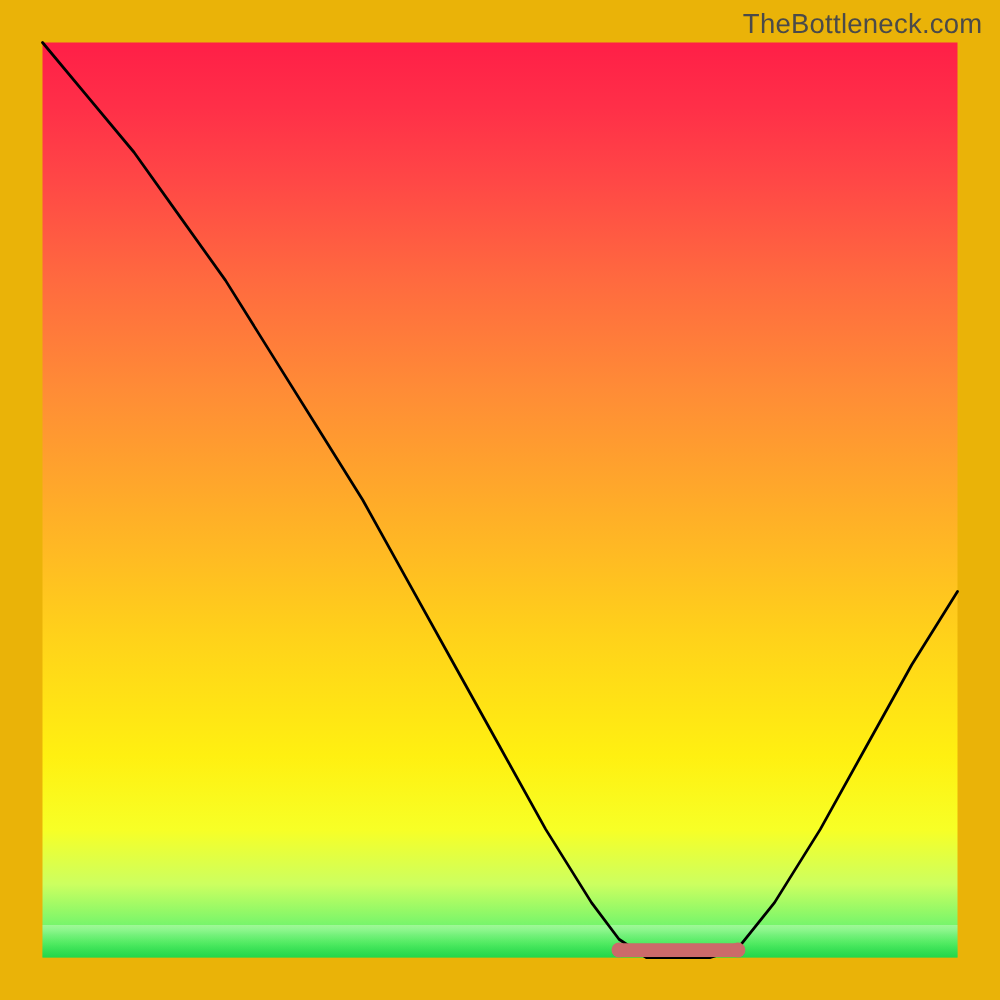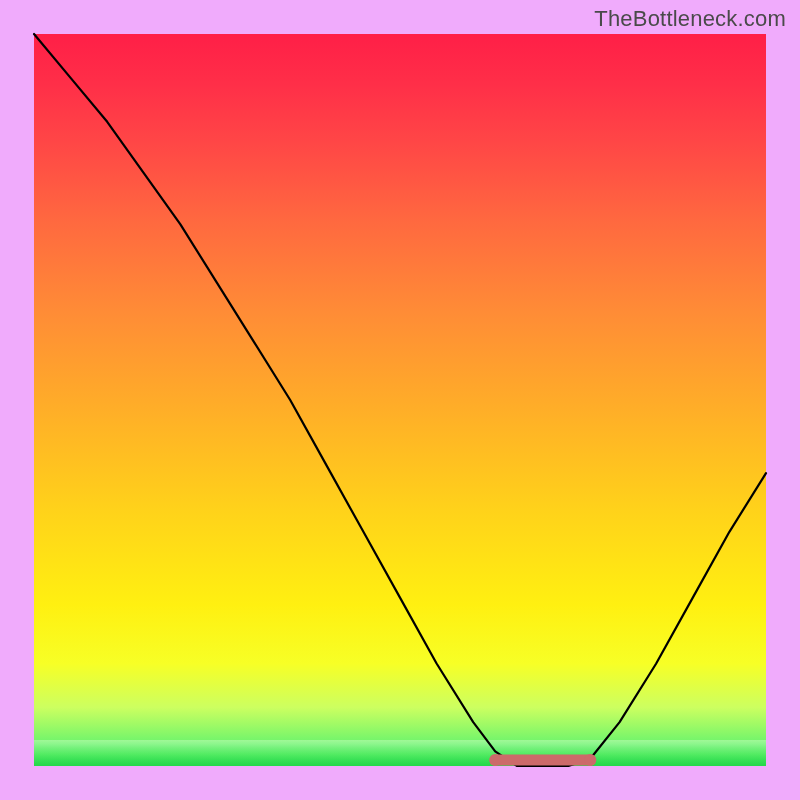--- a/index.html
+++ b/index.html
@@ -1,21 +1,21 @@
 <!DOCTYPE html>
 <html><head>
 <meta charset="utf-8">
 <style>
   * { margin: 0; padding: 0; box-sizing: border-box; }
   html, body { width: 800px; height: 800px; overflow: hidden; background: #000; }
   .stage {
     position: relative;
     width: 800px;
     height: 800px;
-    background: #f0abfc;
+    background: #eab308;
     padding-left: 12px;
   }
   .watermark {
     position: absolute;
     top: 6px;
     right: 14px;
     font-family: Arial, Helvetica, sans-serif;
     font-size: 22px;
     color: #4a4a4a;
     font-weight: 500;

